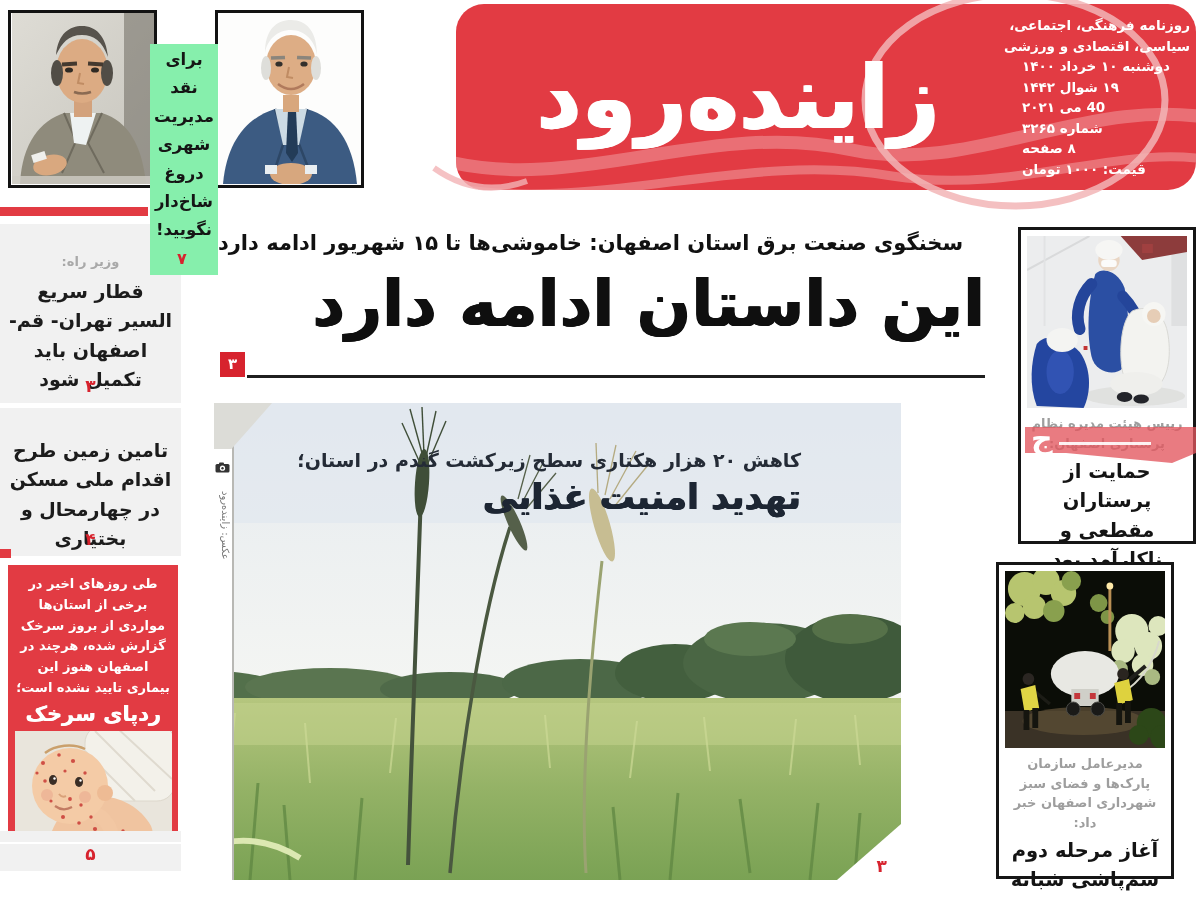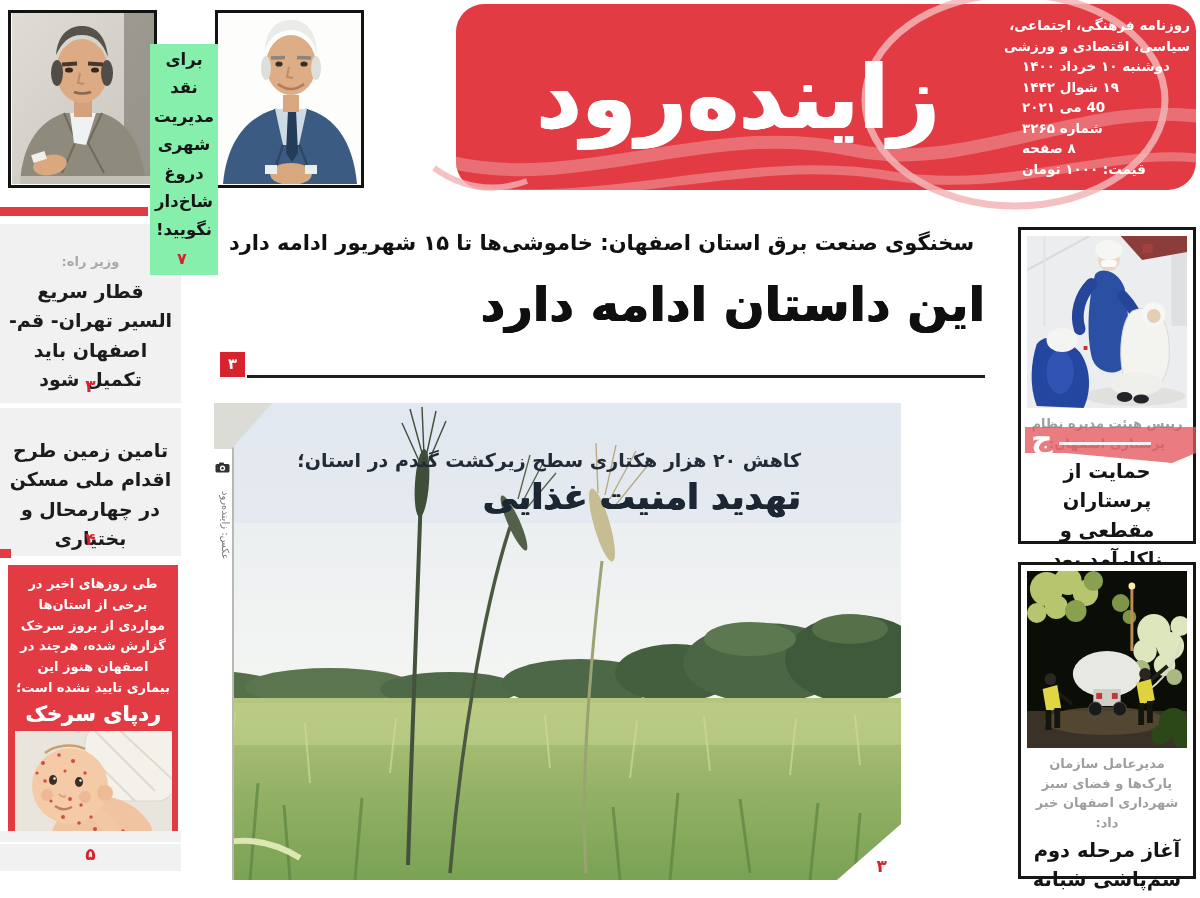--- a/index.html
+++ b/index.html
@@ -38,43 +38,43 @@
   .sb-stub { left:0; top:549px; width:11px; height:9px; background:#e23b43; }
   .sb-alert { left:8px; top:565px; width:170px; height:266px; background:#e23b43; padding:9px 6px 6px; text-align:center; }
   .sb-alert-lead { color:#fff; font-size:13px; font-weight:bold; line-height:1.6; }
   .sb-alert-title { color:#fff; font-size:21px; font-weight:bold; margin-top:3px; text-shadow:0.5px 0 #fff; }
   .sb-alert-photo { margin-top:5px; width:157px; height:136px; display:block; }
   .sb-bottom { left:0; top:831px; width:181px; height:40px; background:#f1f1f1; text-align:center; }
   .sb-hairline { position:absolute; top:11px; left:0; right:0; height:2px; background:#fff; }
   .sb-bottom .red-num { position:relative; top:13px; font-size:17px; }
 
   
-  .main-kicker { left:218px; top:231px; width:767px; text-align:center; font-size:21px; font-weight:bold; color:#111; }
-  .main-headline { left:218px; top:252px; width:767px; text-align:right; font-size:48px; line-height:105px;
+  .main-kicker { left:218px; top:231px; width:767px; text-align:left; font-size:21px; font-weight:bold; color:#111; }
+  .main-headline { left:218px; top:252px; width:767px; text-align:right; font-size:64px; line-height:105px;
                    color:#0f0f0f; letter-spacing:-1px; }
   .page3-box { left:220px; top:352px; width:25px; height:25px; background:#d7232e; color:#fff; font-size:15px;
                font-weight:bold; text-align:center; line-height:25px; }
   .main-rule { left:247px; top:375px; width:738px; height:3px; background:#1f1f1f; }
 
   
   .wheat { left:232px; top:403px; width:669px; height:477px; border-left:2px solid #b8b8b4; overflow:hidden; }
   .fold { left:214px; top:403px; width:58px; height:46px; background:#dcdcd7; z-index:2;
           clip-path:polygon(0 0,100% 0,30% 100%,0 100%); }
   .credit { left:213px; top:458px; width:18px; z-index:2; text-align:center; }
   .credit-text { writing-mode:vertical-rl; font-size:10px; color:#777; margin-top:3px; height:90px; }
   .ph-kicker { position:absolute; top:46px; right:100px; font-size:19px; font-weight:bold; color:#242b36; }
   .ph-title { position:absolute; top:74px; right:100px; font-size:35px; color:#1d2633; }
   .corner3 { position:absolute; right:0; bottom:0; width:64px; height:56px; background:#fff;
              clip-path:polygon(100% 0,100% 100%,0 100%); }
   .corner3 span { position:absolute; right:14px; bottom:4px; font-size:17px; }
 
   
   .rbox { width:178px; height:317px; border:3px solid #161616; background:#fff; padding:6px; }
   .rboxA { left:1018px; top:227px; }
-  .rboxB { left:1018px; top:562px; }
+  .rboxB { left:996px; top:562px; }
   .rbox-photo { width:100%; display:block; }
   .rbox-kicker { margin-top:6px; text-align:center; font-size:13px; font-weight:bold; color:#9e9e9e; line-height:1.5; }
   .rbox-title { margin-top:4px; text-align:center; font-size:19.5px; font-weight:bold; line-height:1.5; color:#141414; }
   .pageline { display:flex; align-items:center; justify-content:center; gap:8px; margin-top:5px; }
   .pageline .rule { width:42px; height:1px; background:#cfcfcf; }
   .pageline .red-num { font-size:17px; }
   .ribbonA { position:absolute; left:4px; right:-3px; top:197px; height:36px; background:rgba(227,86,93,0.78);
              clip-path:polygon(0 0,100% 0,100% 72%,86% 100%,24% 72%,0 72%); z-index:4; }
   .rib-j { position:absolute; left:6px; top:-6px; color:#fff; font-size:30px; font-weight:bold; }
   .rib-line { position:absolute; left:34px; top:15px; width:92px; height:2.5px; background:rgba(255,255,255,0.9); }

